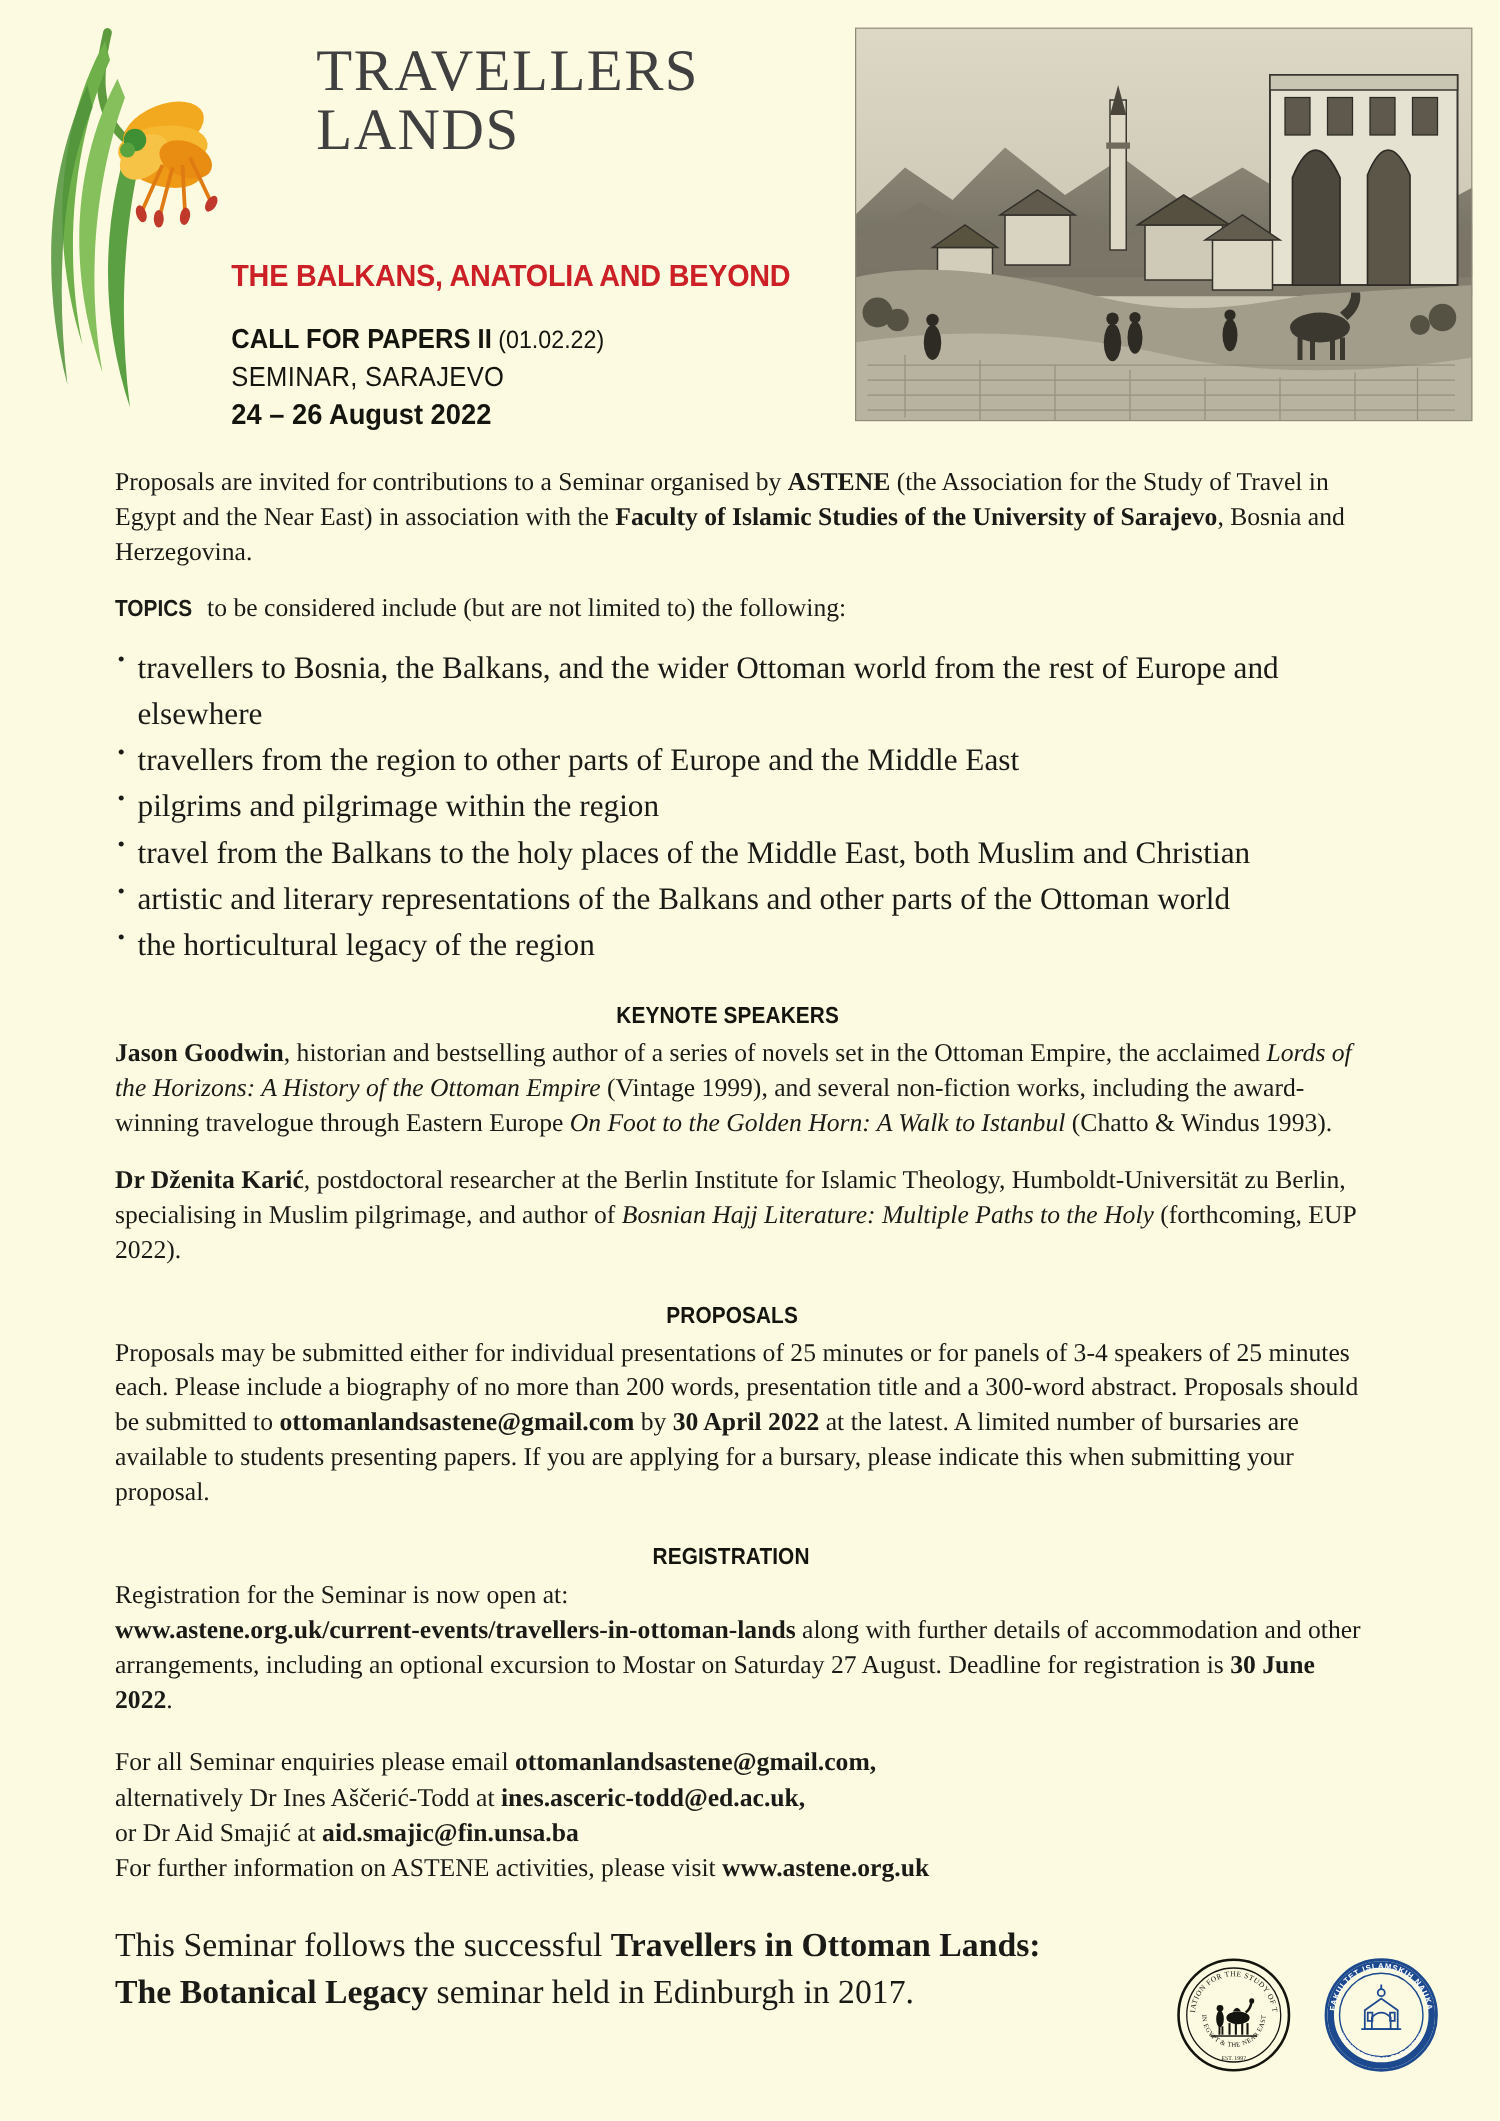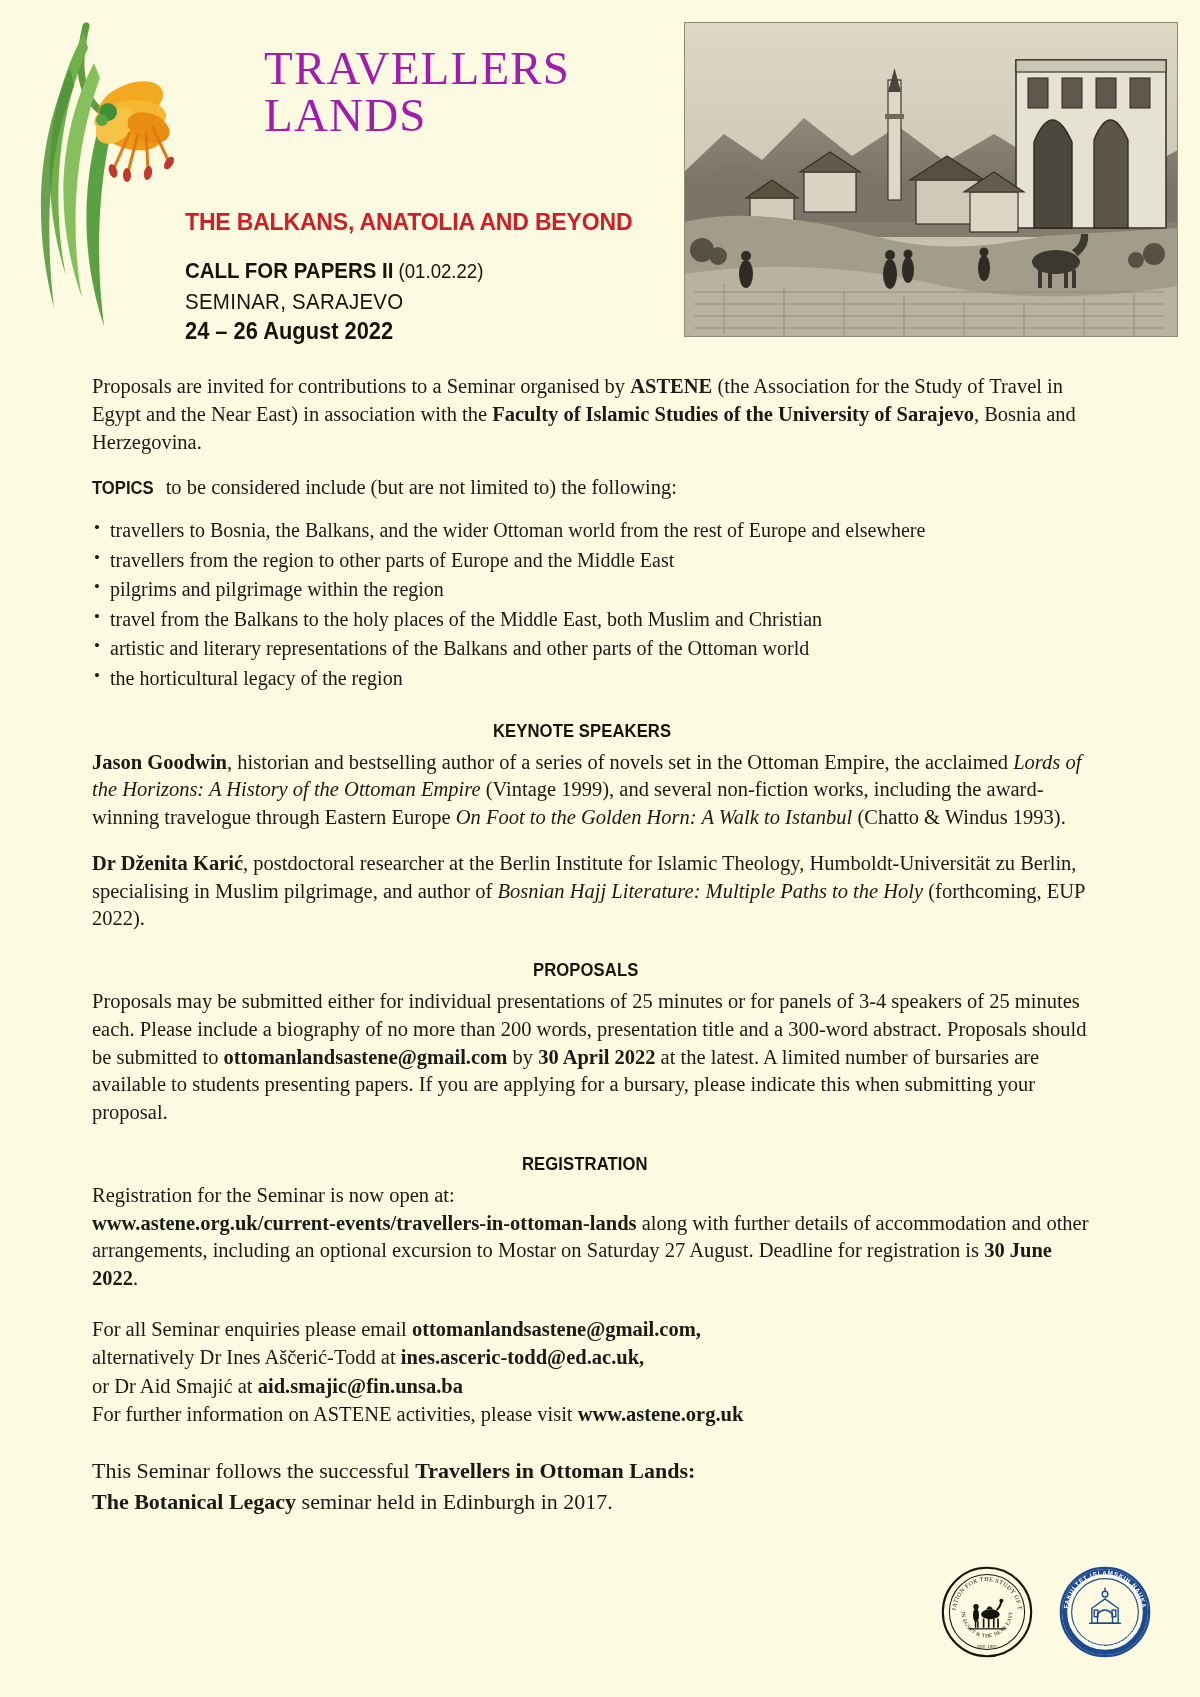--- a/index.html
+++ b/index.html
@@ -18,22 +18,22 @@
 
   .lily{position:absolute;left:8px;top:8px;width:185px;height:345px;}
 
   .title-block{position:absolute;left:253px;top:34px;width:420px;}
   .main-title{
     font-family:"Liberation Serif", serif;
     font-size:47px;
     line-height:0.99;
     letter-spacing:1.2px;
     font-weight:400;
-    color:#a21caf;
-    margin:11px;
+    color:#404040;
+    margin:0;
   }
   .main-title div{white-space:nowrap;}
 
   .subtitle{
     position:absolute;left:185px;top:208px;
     font-family:"Liberation Sans", sans-serif;
     font-weight:bold;
     font-size:24.5px;
     letter-spacing:-0.2px;
     color:#cc2026;
@@ -123,41 +123,41 @@
     display:inline-block;
     transform:scaleX(0.9);
     transform-origin:left center;
   }
   ul.bullets{
     list-style:none;
     margin:0 0 0 0;
     padding:0;
   }
   ul.bullets li{
-    font-size:20px;
+    font-size:25px;
     line-height:1.48;
     padding-left:18px;
     position:relative;
   }
   ul.bullets li:before{
     content:"\2022";
     position:absolute;
     left:2px;top:-1px;
     font-size:17px;
   }
 
   .speaker-para{margin-bottom:14px;}
 
   .reg-lines p{margin:0;}
 
   .contact-block{margin-top:22px;font-family:Liberation Serif, serif;}
   .contact-block p{margin:0;font-size:20.5px;line-height:1.38;}
 
   .closing{margin-top:28px;}
-  .closing p{margin:0;font-size:22px;line-height:1.4;}
+  .closing p{margin:0;font-size:27px;line-height:1.4;}
 
   
   .logos{
     position:absolute;
     right:48px; bottom:38px;
     display:flex;
     align-items:center;
     gap:24px;
   }
   .logo{width:94px;height:94px;}

